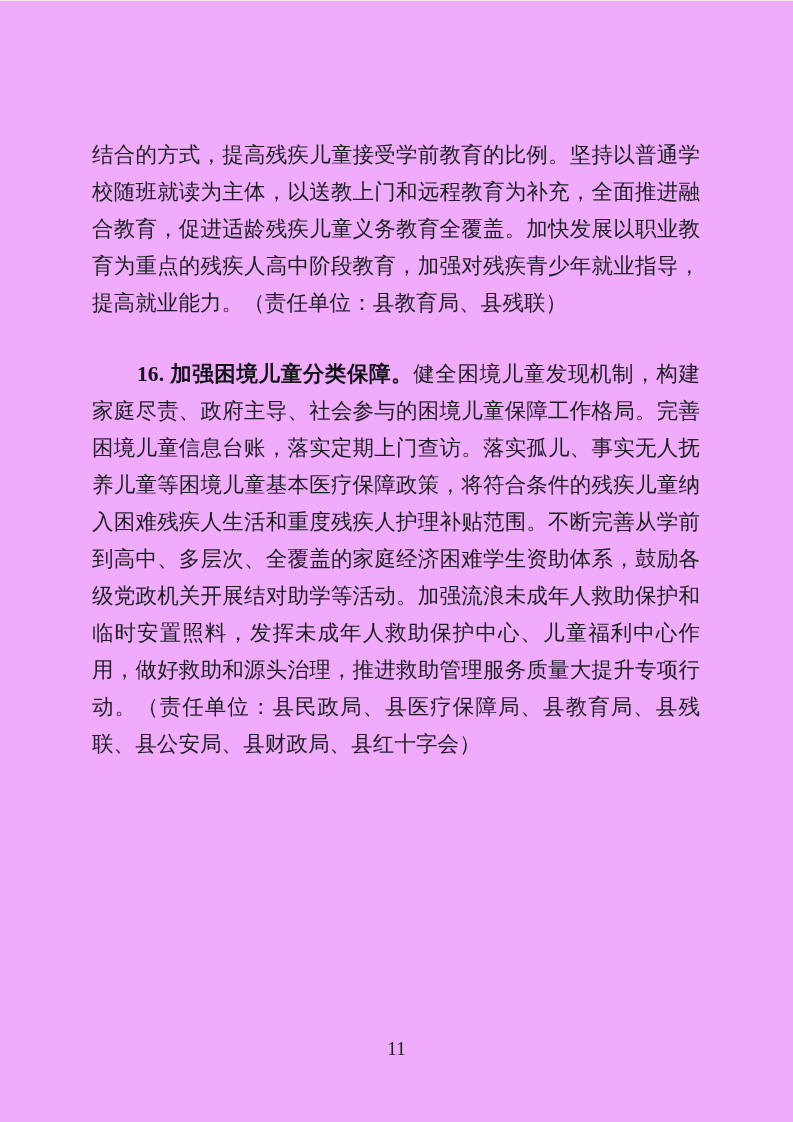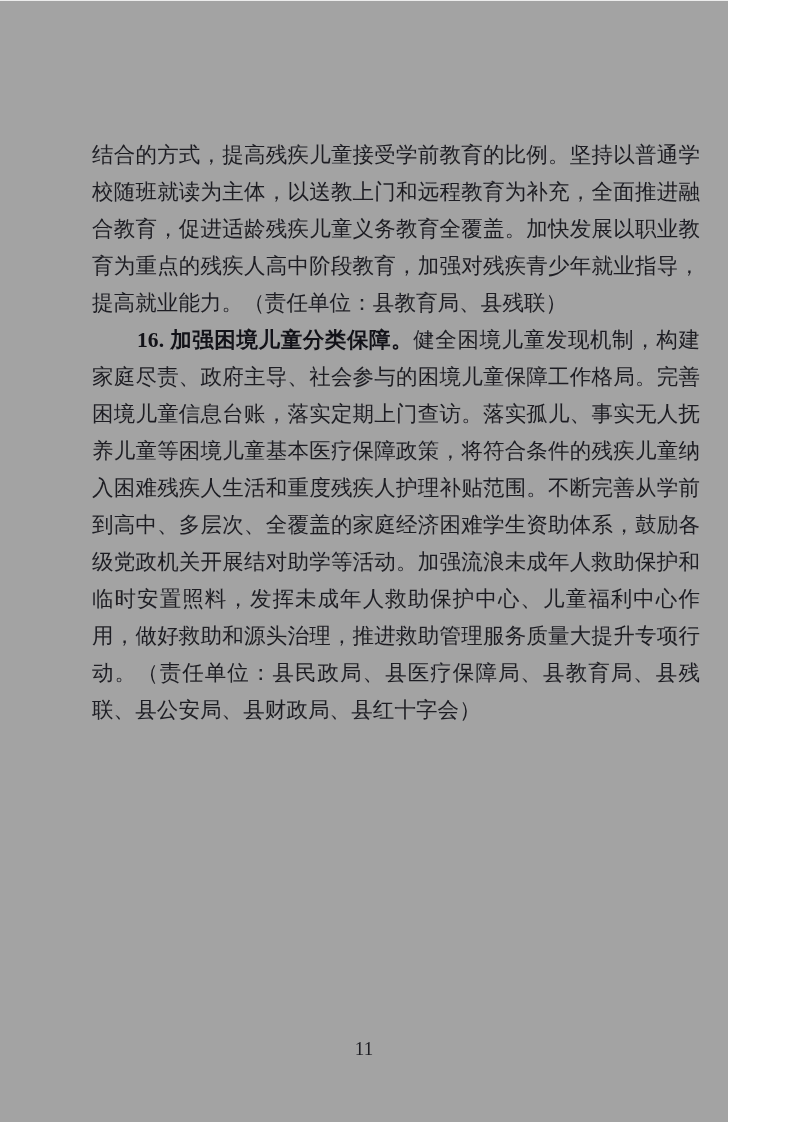--- a/index.html
+++ b/index.html
@@ -2,23 +2,23 @@
 <html lang="zh"><head>
 <meta charset="utf-8">
 <style>
   html, body {
     margin: 0;
     padding: 0;
     background: #ffffff;
   }
   .page {
     position: relative;
-    width: 728px;
+    width: 793px;
     height: 1122px;
-    background: #a3a3a3;
+    background: #f0abfc;
     overflow: hidden;
     border-top: 1px solid #ececec;
     font-family: "Liberation Serif", "DejaVu Serif", serif;
   }
   .doc-body {
     position: absolute;
     left: 92px;
     top: 136px;
     width: 608px;
     font-size: 21.5px;
@@ -27,20 +27,21 @@
     text-align: justify;
     text-justify: inter-ideograph;
     letter-spacing: 0.1px;
   }
   .para {
     margin: 0;
     padding: 0;
   }
   .para.indent {
     text-indent: 45px;
+    margin-top: 34px;
   }
   .para b {
     font-weight: bold;
     color: #121218;
   }
   .page-number {
     position: absolute;
     left: 0;
     top: 1036px;
     width: 100%;

